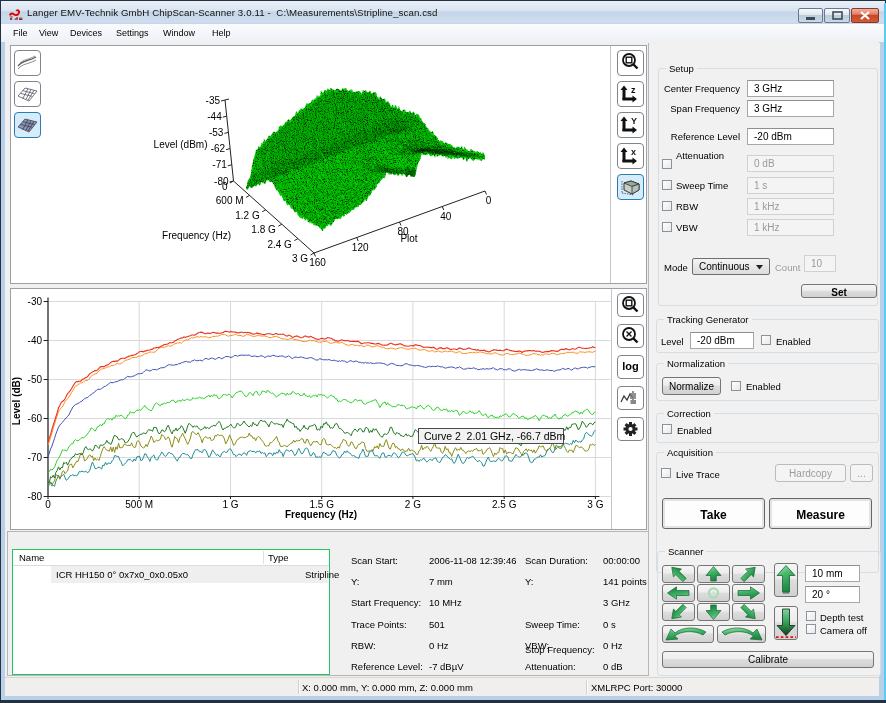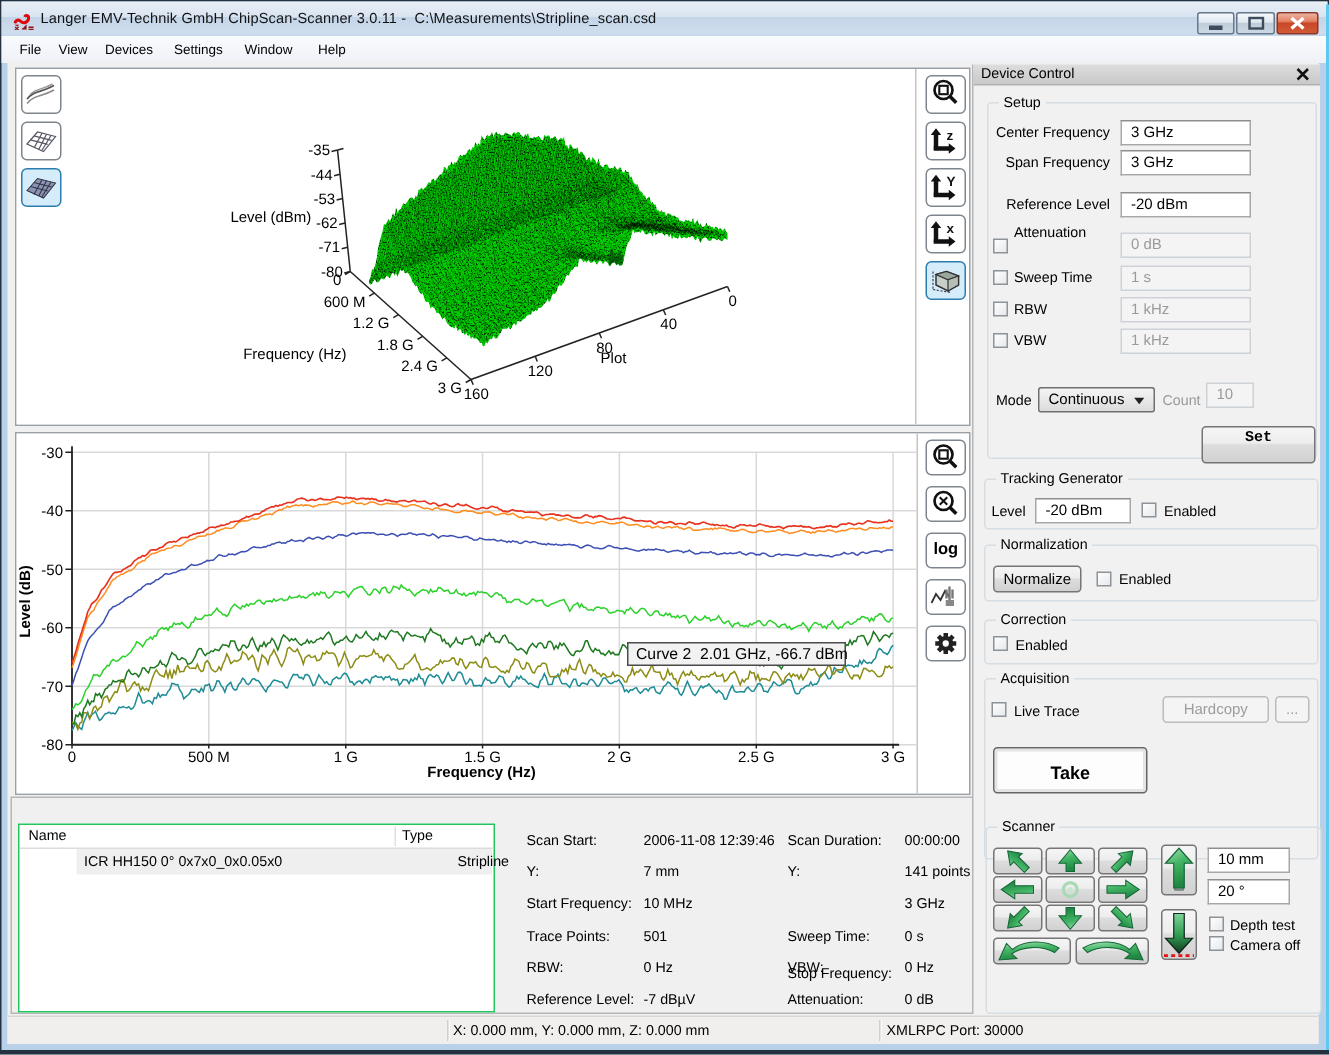--- a/index.html
+++ b/index.html
@@ -432,28 +432,20 @@
 <span class="info" style="left:343px;top:108px;">RBW:</span>
         <span class="info" style="left:421px;top:108px;">0 Hz</span>
         <span class="info" style="left:517px;top:108px;">VBW:</span>
         <span class="info" style="left:595px;top:108px;">0 Hz</span>
 <span class="info" style="left:343px;top:129px;">Reference Level:</span>
         <span class="info" style="left:421px;top:129px;">-7 dBµV</span>
         <span class="info" style="left:517px;top:129px;">Attenuation:</span>
         <span class="info" style="left:595px;top:129px;">0 dB</span>
 </div>
 <div id="devctl" class="abs">
-<div class="hdr">
-          <span>Device Control</span>
-          <span class="x">
-            <svg width="9" height="9" viewBox="0 0 9 9" style="margin-top:2px;">
-              <path d="M1 1 L8 8 M8 1 L1 8" stroke="#111" stroke-width="1.7"></path>
-            </svg>
-          </span>
-        </div>
 <div class="grp" style="left:9px;top:25px;width:218px;height:236px;">
           <b>Setup</b>
  <div class="rlbl" style="left:0px;top:14px;width:81px;">Center Frequency</div>
  <div class="fld" style="left:88px;top:11px;width:87px;">3 GHz</div>
  <div class="rlbl" style="left:0px;top:34px;width:81px;">Span Frequency</div>
  <div class="fld" style="left:88px;top:31px;width:87px;">3 GHz</div>
  <div class="rlbl" style="left:0px;top:62px;width:81px;">Reference Level</div>
  <div class="fld" style="left:88px;top:59px;width:87px;">-20 dBm</div>
  <div class="cb" style="left:3px;top:90px;"></div>
  <div class="lbl" style="left:17px;top:81px;">Attenuation</div>
@@ -466,21 +458,21 @@
  <div class="fld dis" style="left:88px;top:129px;width:87px;">1 kHz</div>
  <div class="cb" style="left:3px;top:153px;"></div>
  <div class="lbl" style="left:17px;top:153px;">VBW</div>
  <div class="fld dis" style="left:88px;top:150px;width:87px;">1 kHz</div>
  <div class="lbl" style="left:5px;top:193px;">Mode</div>
  <div class="abs" style="left:33px;top:189px;width:78px;height:17px;background:linear-gradient(#f4f4f4,#dcdcdc);border:1px solid #6e6e6e;border-radius:2px;box-sizing:border-box;font-size:10px;padding:2px 0 0 6px;">Continuous<svg style="position:absolute;right:6px;top:6px;" width="7" height="5">
               <path d="M0 0 L7 0 L3.5 4.5 Z" fill="#222"></path>
             </svg></div>
  <div class="lbl" style="left:116px;top:193px;color:#9a9a9a;">Count</div>
  <div class="fld dis" style="left:145px;top:186px;width:32px;">10</div>
- <div class="btn" style="left:142px;top:215px;width:76px;height:25px;font-weight:bold;padding-top:2px;font-family:Liberation Mono, monospace;">Set</div>
+ <div class="btn" style="left:142px;top:215px;width:76px;height:14px;font-weight:bold;padding-top:2px;">Set</div>
 </div>
 <div class="grp" style="left:7px;top:276px;width:221px;height:32px;">
           <b>Tracking Generator</b>
  <div class="lbl" style="left:4px;top:16px;">Level</div>
  <div class="fld" style="left:33px;top:12px;width:64px;">-20 dBm</div>
  <div class="cb" style="left:104px;top:15px;"></div>
  <div class="lbl" style="left:119px;top:16px;">Enabled</div>
 </div>
 <div class="grp" style="left:7px;top:320px;width:221px;height:36px;">
           <b>Normalization</b>
@@ -493,20 +485,21 @@
  <div class="cb" style="left:5px;top:10px;"></div>
  <div class="lbl" style="left:20px;top:11px;">Enabled</div>
 </div>
 <div class="grp" style="left:7px;top:409px;width:221px;height:119px;">
           <b>Acquisition</b>
  <div class="cb" style="left:4px;top:15px;"></div>
  <div class="lbl" style="left:19px;top:16px;">Live Trace</div>
  <div class="btn dis" style="left:118px;top:11px;width:71px;height:18px;padding-top:3px;">Hardcopy</div>
  <div class="btn dis" style="left:193px;top:11px;width:23px;height:18px;padding-top:3px;">...</div>
  <div class="bigbtn" style="left:5px;top:45px;width:103px;height:31px;">Take</div>
+ <div class="bigbtn" style="left:112px;top:45px;width:103px;height:31px;">Measure</div>
 </div>
 <div class="grp" style="left:8px;top:508px;width:222px;height:123px;">
           <b>Scanner</b>
  <svg width="0" height="0" style="position:absolute">
             <defs>
 <linearGradient id="gg" x1="0" y1="0" x2="0.3" y2="1">
                 <stop offset="0" stop-color="#a6e2b8"></stop>
                 <stop offset="0.45" stop-color="#44b565"></stop>
                 <stop offset="1" stop-color="#1e8742"></stop>
               </linearGradient>
@@ -600,20 +593,21 @@
               <path d="M7.5 2 L14.5 2 L14.5 18.5 L20 18.5 L11 28.5 L2 18.5 L7.5 18.5 Z" fill="url(#gg2)" stroke="#10251a" stroke-width="0.8"></path>
               <line x1="1" y1="30.2" x2="21" y2="30.2" stroke="#e81010" stroke-width="2" stroke-dasharray="2.6,2.2"></line>
             </svg>
           </div>
  <div class="fld" style="left:147px;top:13px;width:55px;">10 mm</div>
  <div class="fld" style="left:147px;top:34px;width:55px;">20 °</div>
  <div class="cb" style="left:148px;top:59px;"></div>
  <div class="lbl" style="left:162px;top:60px;">Depth test</div>
  <div class="cb" style="left:148px;top:72px;"></div>
  <div class="lbl" style="left:162px;top:73px;">Camera off</div>
+ <div class="btn" style="left:4px;top:99px;width:212px;height:17px;padding-top:2px;">Calibrate</div>
 </div>
 </div>
 <div id="statusbar">
 <div class="sep" style="left:293px;"></div>
 <div class="sep" style="left:581px;"></div>
 <span class="abs" style="left:297px;top:4px;">X: 0.000 mm, Y: 0.000 mm, Z: 0.000 mm</span>
 <span class="abs" style="left:586px;top:4px;">XMLRPC Port: 30000</span>
 </div>
 </div>
 </div>

